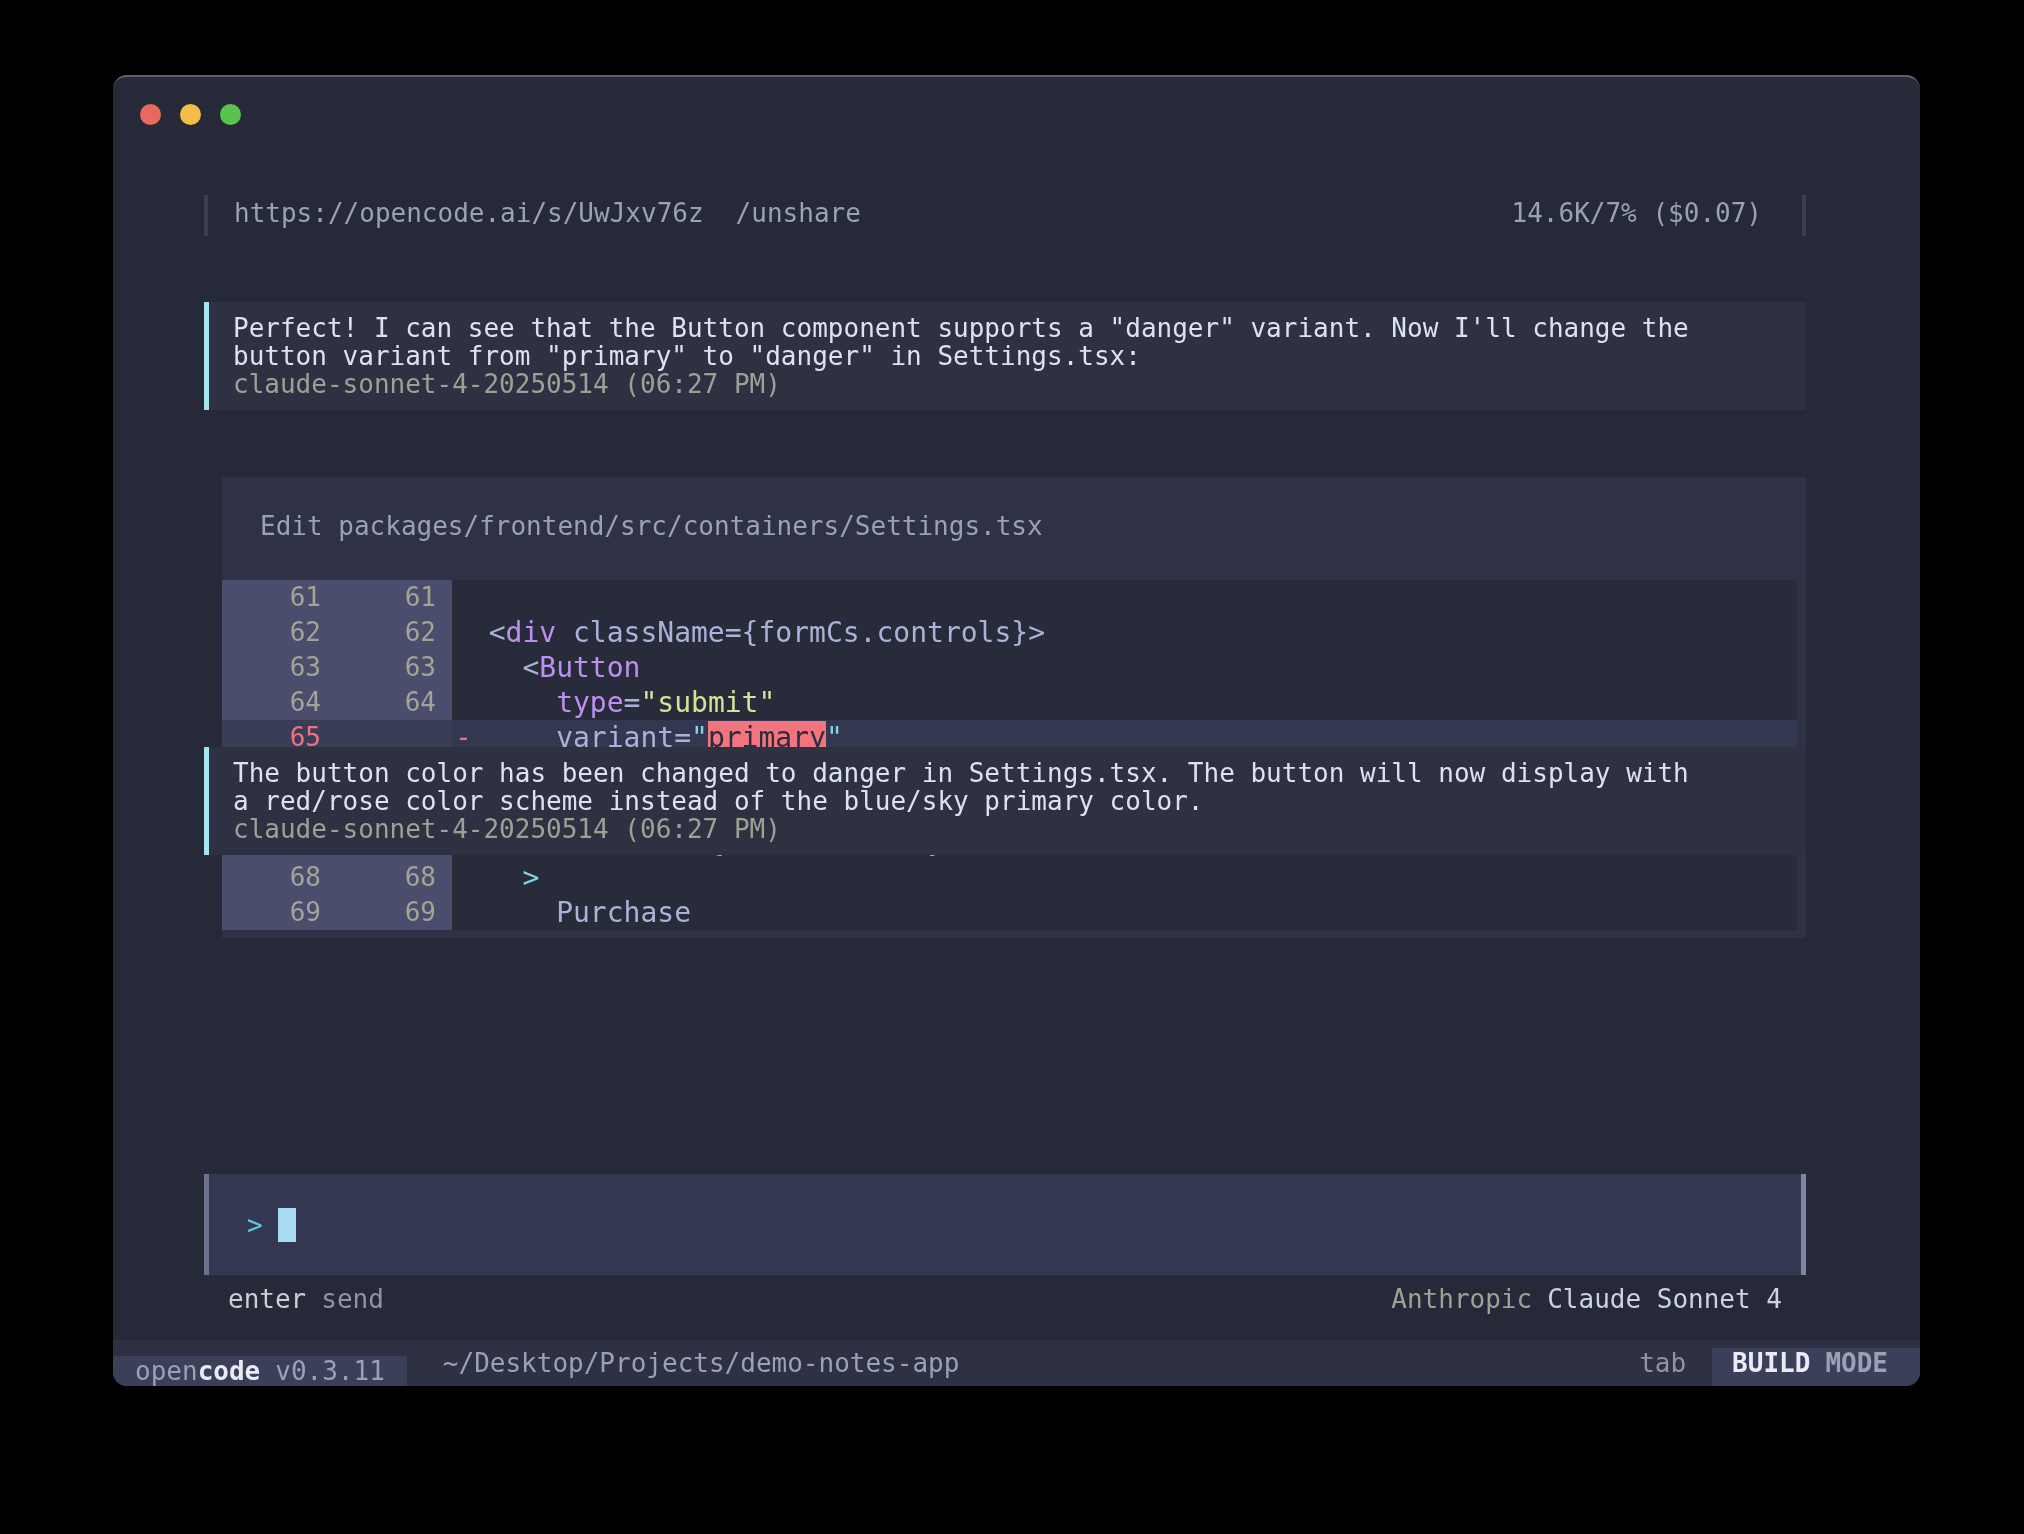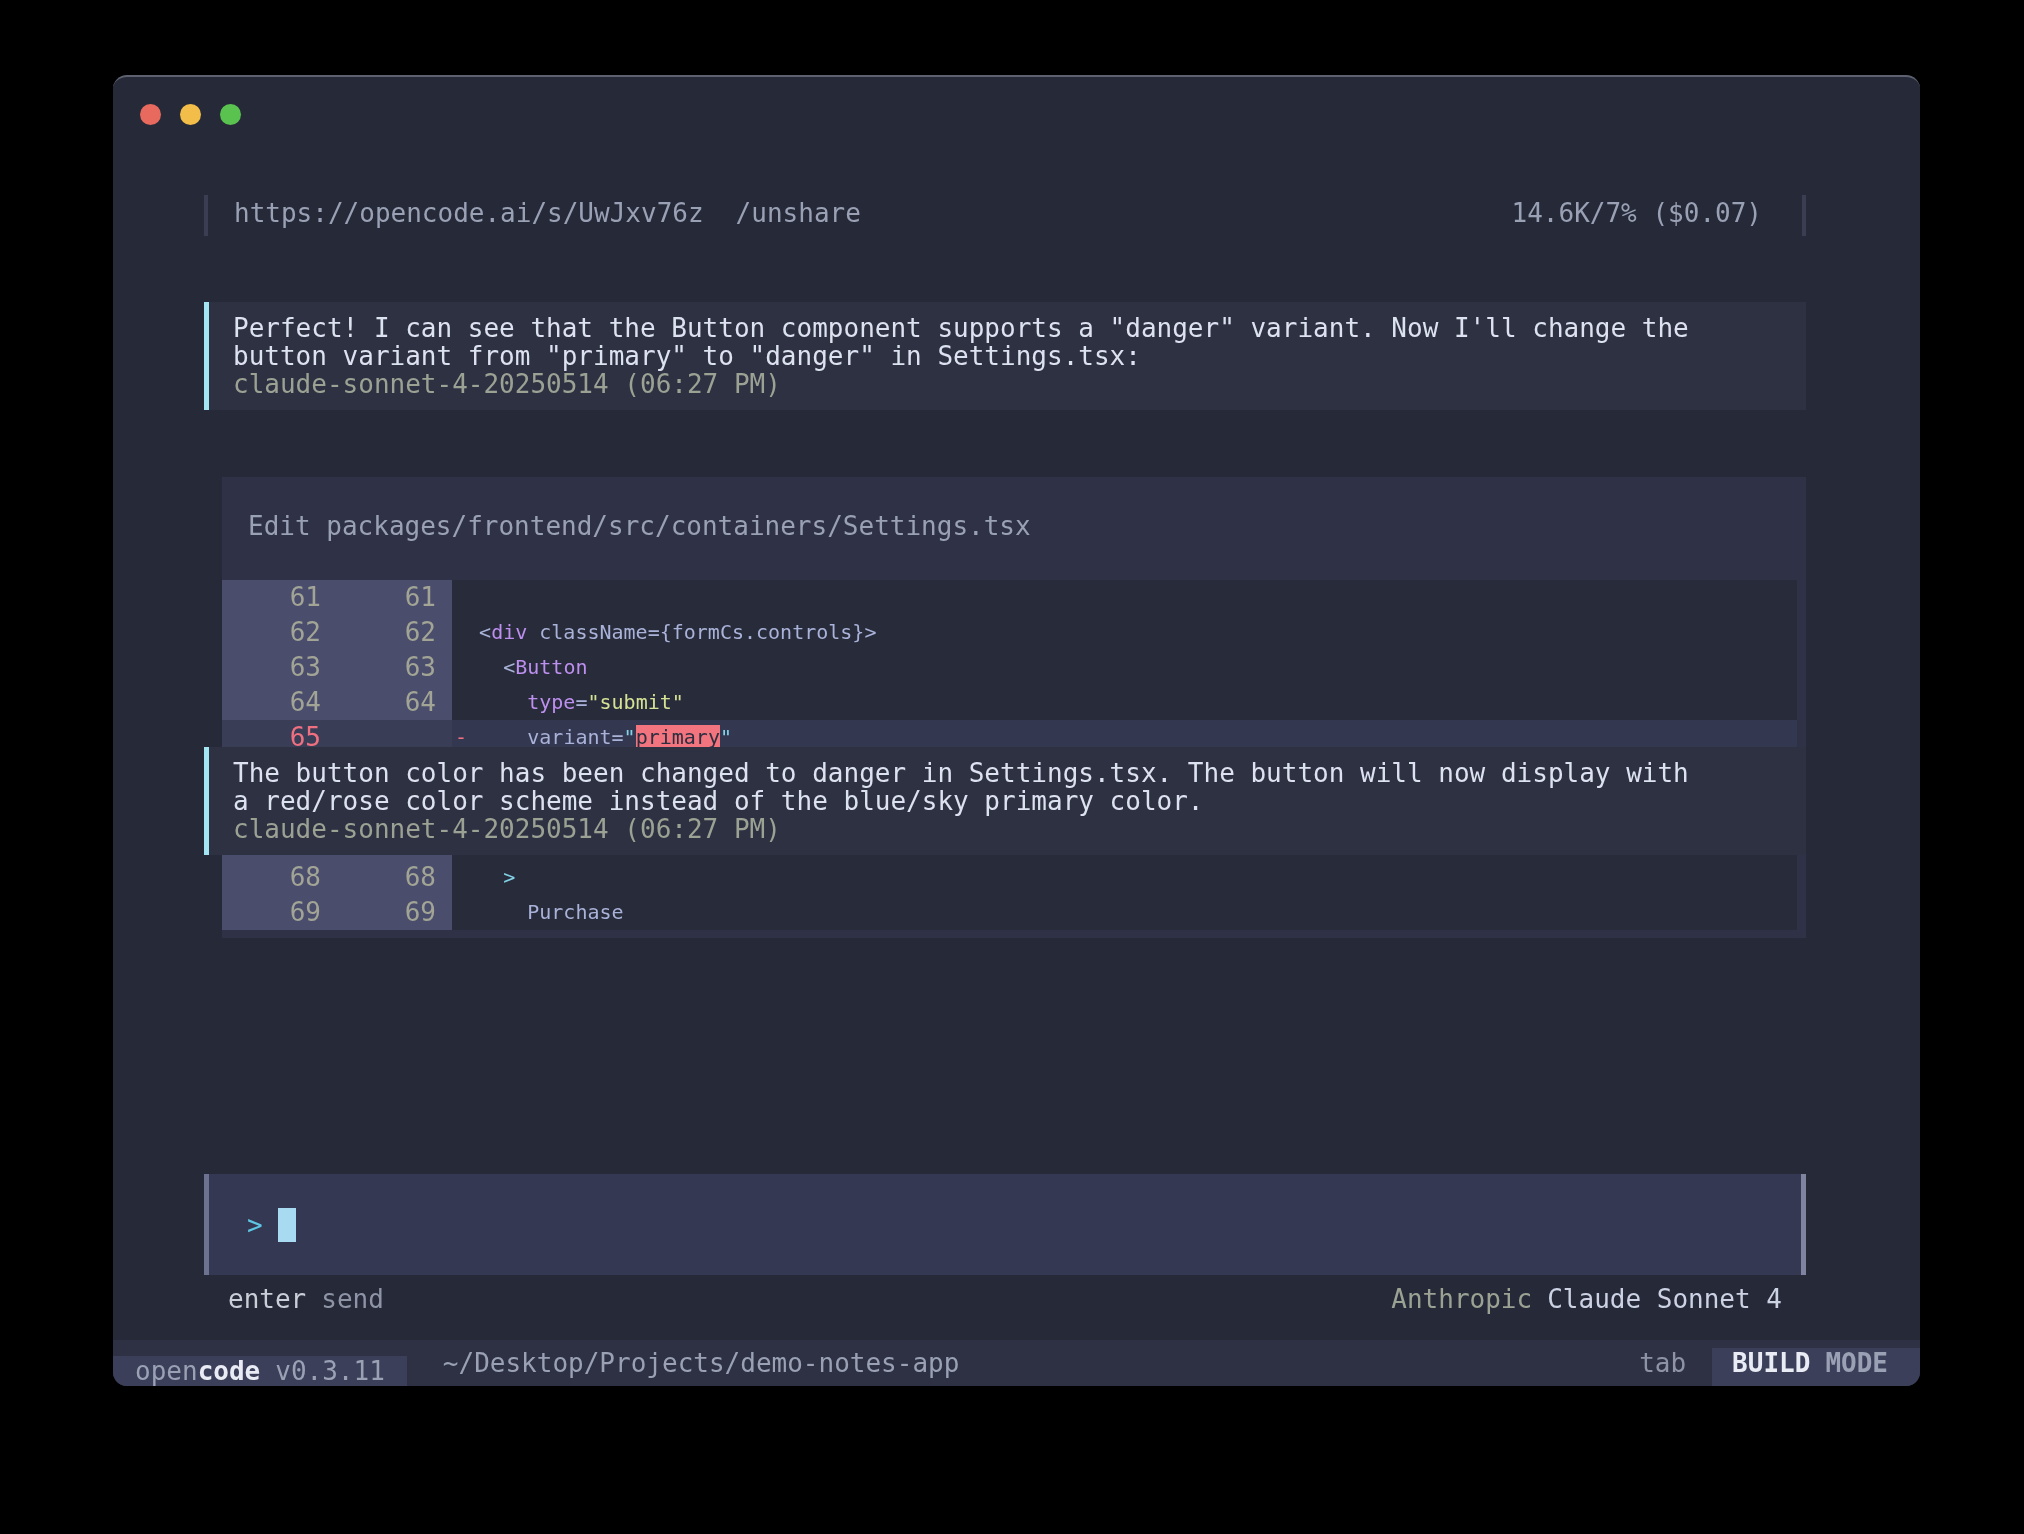--- a/index.html
+++ b/index.html
@@ -37,27 +37,27 @@
        border-left:5px solid var(--accent-cyan,#a3e5f2);
        padding:12px 0 12px 24px;font-size:26px;line-height:28px;}
   .msg-text{color:var(--text-main,#dde2f0);max-width:1470px;}
   .msg-meta{color:var(--text-meta,#9ba294);}
   #msg-0{top:225px;}
   #msg-1{top:670px;}
 
   
   .edit-block{position:absolute;left:109px;top:400px;width:1584px;
               background:var(--bg-edit,#2f3246);padding:34px 9px 8px 0;}
-  .edit-title{padding-left:26px;color:var(--text-muted,#9aa1b5);font-size:26px;
+  .edit-title{padding-left:38px;color:var(--text-muted,#9aa1b5);font-size:26px;
               line-height:30px;margin-bottom:39px;}
   .diff-row{display:flex;height:35px;line-height:35px;font-size:26px;}
   .diff-row .g1,.diff-row .g2{flex:none;width:115px;text-align:right;padding-right:16px;
               color:var(--num-context,#a2a496);background:var(--bg-gutter,#4a4d6b);}
   .diff-row .code{flex:1;margin:0;background:var(--bg-diff,#282b3a);padding-left:3px;
-              white-space:pre;font-family:inherit;font-size:20px;line-height:35px;}
+              white-space:pre;font-family:inherit;font-size:28px;line-height:35px;}
   .diff-row.del .g1,.diff-row.del .g2,
   .diff-row.add .g1,.diff-row.add .g2{background:var(--bg-gutter-changed,#3a3d56);}
   .diff-row.del .code,.diff-row.add .code{background:var(--bg-diff-changed,#343750);}
   .diff-row.del .g1{color:var(--num-del,#ef7080);}
   .diff-row.add .g2{color:var(--num-add,#d5e68f);}
   .pn{color:var(--syn-punct,#a9b2d8);}
   .tg{color:var(--syn-tag,#bd8fee);}
   .st{color:var(--syn-str,#d5e295);}
   .cy{color:var(--syn-cyan,#82d2e8);}
   .mk-del{color:var(--num-del,#ef7080);}

